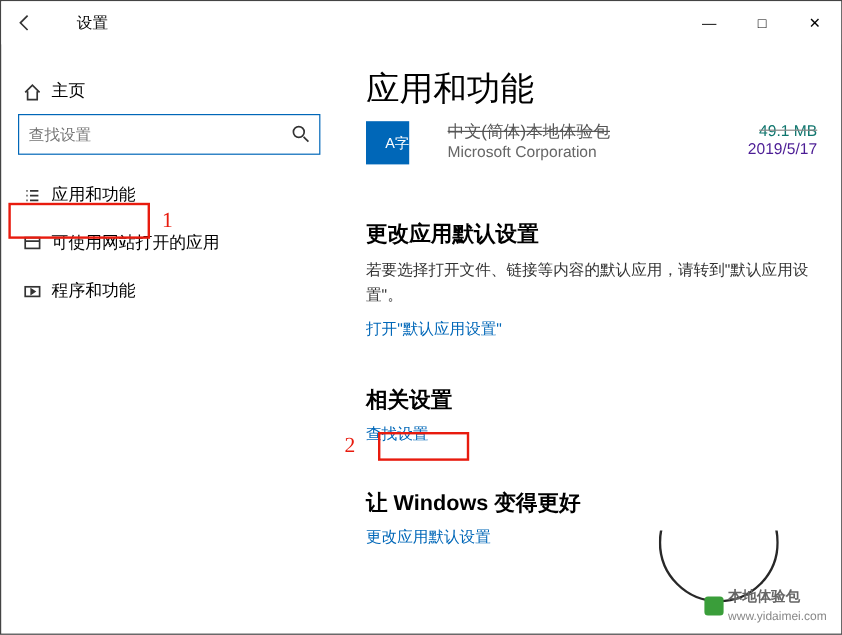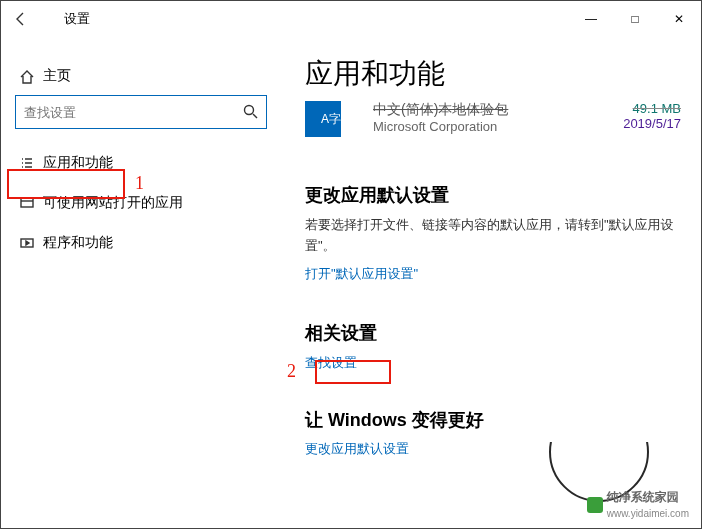--- a/index.html
+++ b/index.html
@@ -270,16 +270,16 @@
 
 <div class="highlight-red" style="left:6px; top:168px; width:118px; height:30px;"></div>
 <div class="anno-num" style="left:134px; top:172px;">1</div>
 
 <div class="highlight-red" style="left:314px; top:359px; width:76px; height:24px;"></div>
 <div class="anno-num" style="left:286px; top:360px;">2</div>
 
 <div class="watermark">
   <span class="logo"></span>
   <span>
-    <span style="font-weight:600">纯净系统家园</span><br>
+    <span style="font-weight:600">本地体验包</span><br>
     <span style="font-size:10px;color:#888">www.yidaimei.com</span>
   </span>
 </div>
 
 </body></html>

